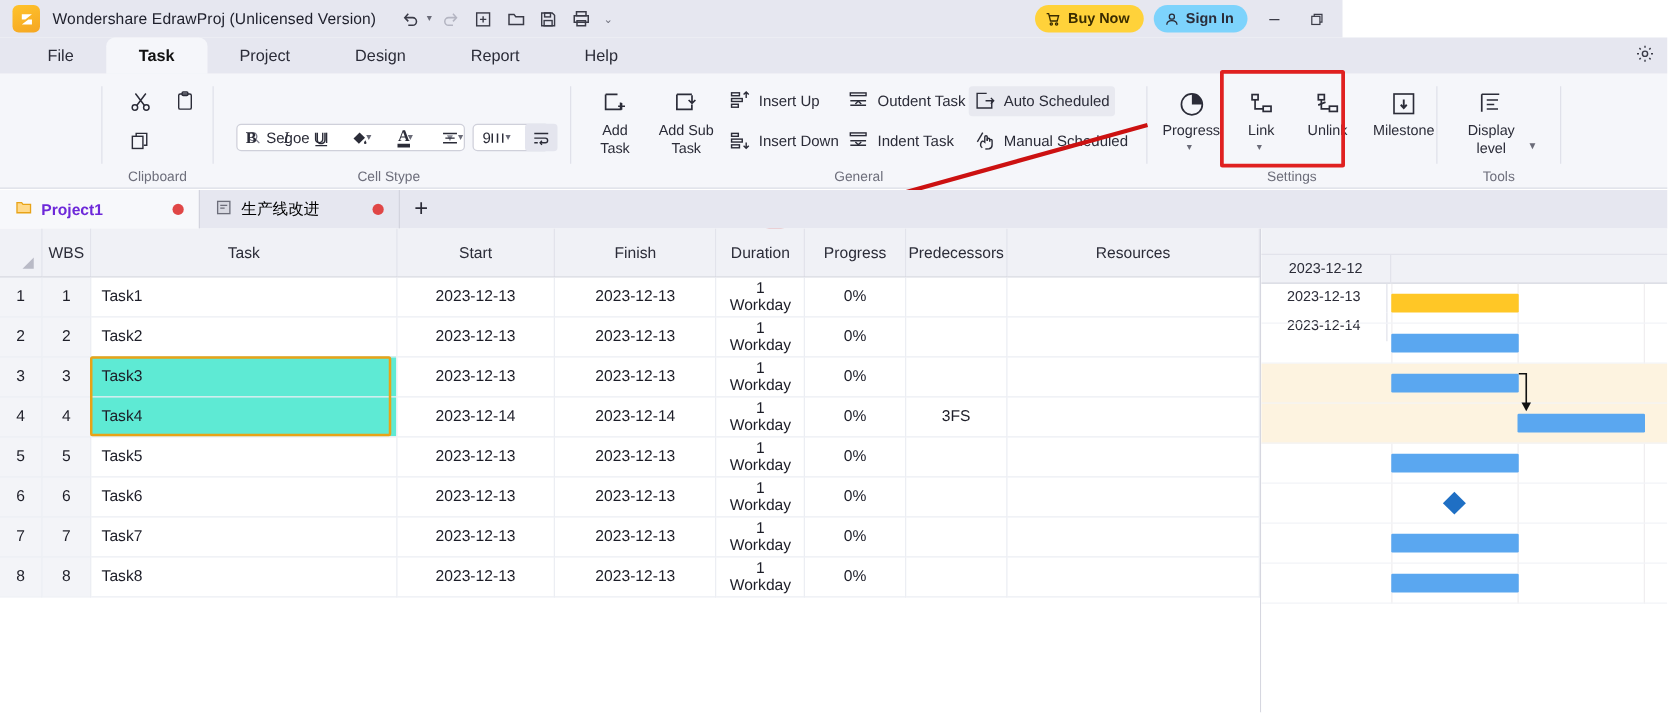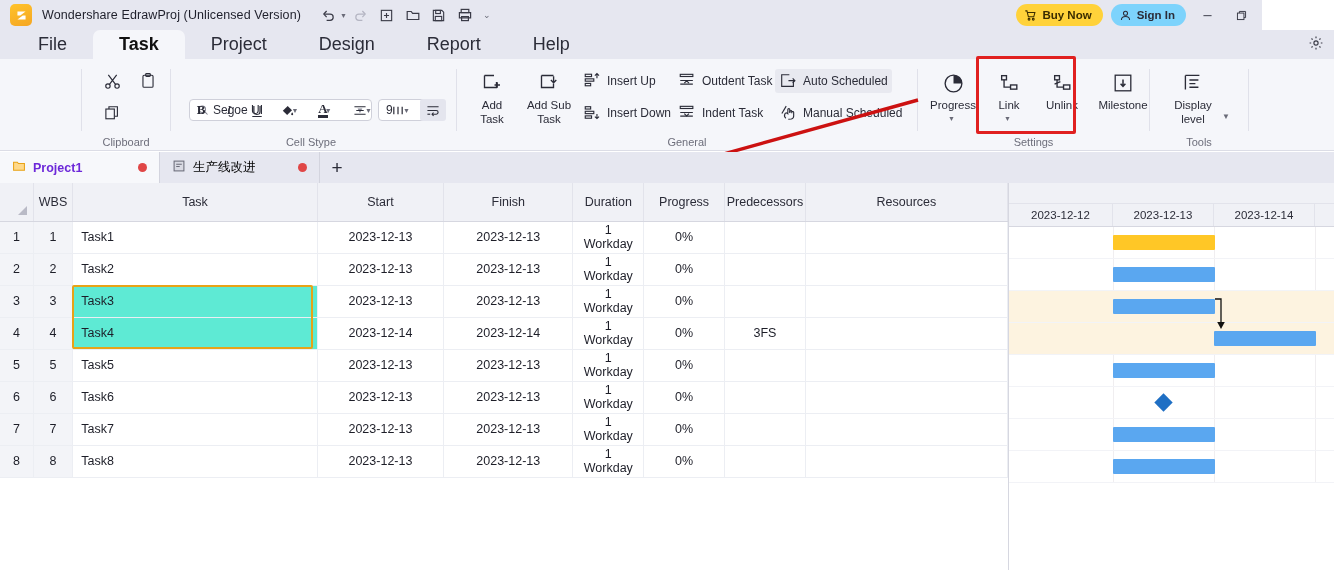--- a/index.html
+++ b/index.html
@@ -7,21 +7,21 @@
     width: 1334px; height: 570px;
     font-family: "Liberation Sans", sans-serif;
     background: #ffffff;
     overflow: hidden;
     -webkit-font-smoothing: antialiased;
   }
   .app { position: relative; width: 1334px; height: 570px; }
 
   
   .titlebar {
-    position: absolute; left: 0; top: 0; width: 1262px; height: 30px;
+    position: absolute; left: 0; top: 0; width: 1074px; height: 30px;
     background: #e6e7f0;
     display: flex; align-items: center;
   }
   .logo {
     width: 22px; height: 22px; margin-left: 10px; border-radius: 5px;
     background: linear-gradient(160deg,#ffc32b,#f5a623);
     display: flex; align-items: center; justify-content: center;
     color: #fff; font-size: 13px; font-weight: bold;
   }
   .app-title {
@@ -55,21 +55,21 @@
     justify-content: center; color: #3a3b47;
   }
 
   
   .menubar {
     position: absolute; left: 0; top: 30px; width: 1334px; height: 29px;
     background: #e6e7f0;
   }
   .menus { display: flex; align-items: flex-end; height: 29px; padding-left: 12px; }
   .menu {
-    height: 29px; padding: 0 26px; font-size: 18px; color: #2b2c38;
+    height: 29px; padding: 0 26px; font-size: 13px; color: #2b2c38;
     display: flex; align-items: center; justify-content: center;
   }
   .menu.active {
     background: #f5f6fa; font-weight: bold; color: #111;
     border-radius: 7px 7px 0 0;
   }
   .gear-right {
     position: absolute; right: 10px; top: 5px; color: #3a3b47;
   }
 
@@ -176,21 +176,21 @@
     pointer-events: none;
   }
 
   
   .gantt {
     position: absolute; left: 1009px; top: 183px; width: 325px; height: 387px;
     background: #fff; overflow: hidden;
   }
   .gtop { height: 21px; background: #f0f1f6; border-bottom: 1px solid #e2e3eb; }
   .gdays { display: flex; height: 23px; background: #f0f1f6;
-           border-bottom: 1px solid #d6d7e0; }
+           border-bottom: 1px solid #d6d7e0; flex-direction: column; }
   .gday {
     width: 100px; font-size: 11.5px; color: #2b2c38; text-align: center;
     line-height: 23px; border-right: 1px solid #e2e3eb;
   }
   .grows { position: relative; }
   .grow { height: 32px; border-bottom: 1px solid #f2f3f7; position: relative; }
   .grow.hl { background: #fdf3e0; }
   .vline {
     position: absolute; top: 0; width: 1px; height: 256px; background: #f0eef0;
   }

